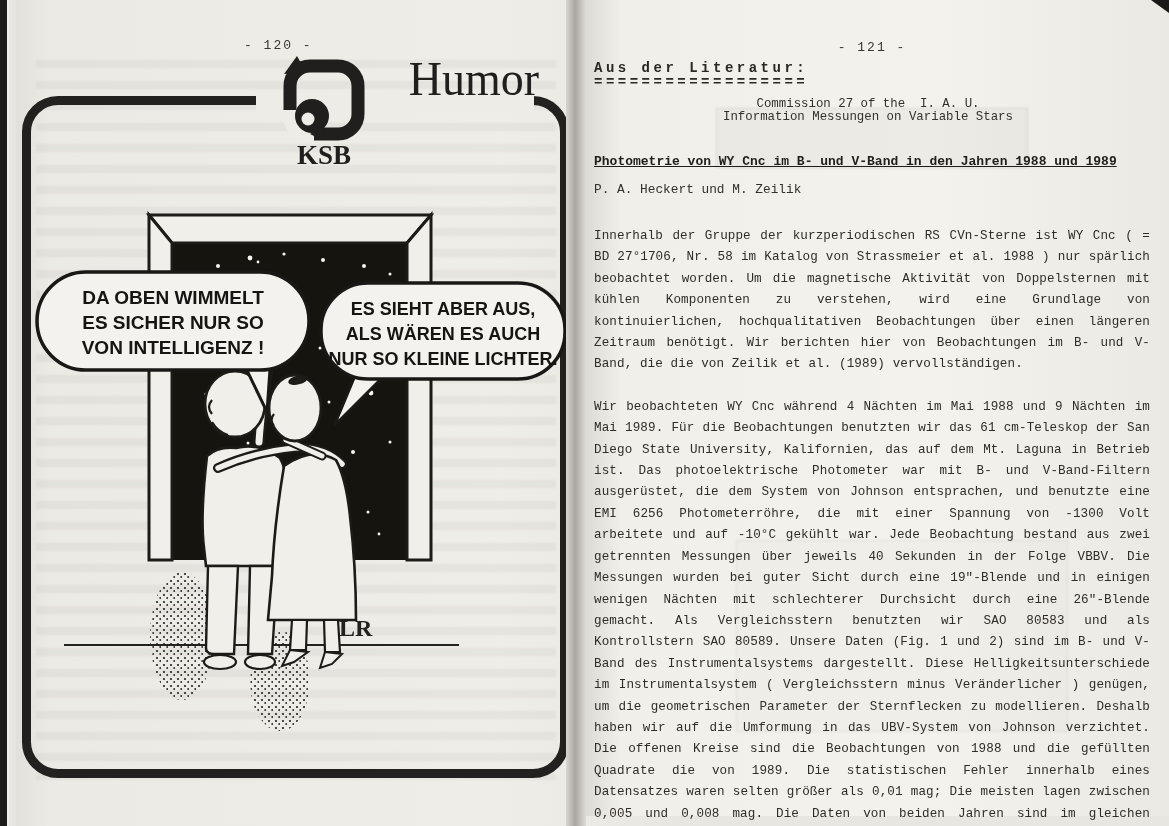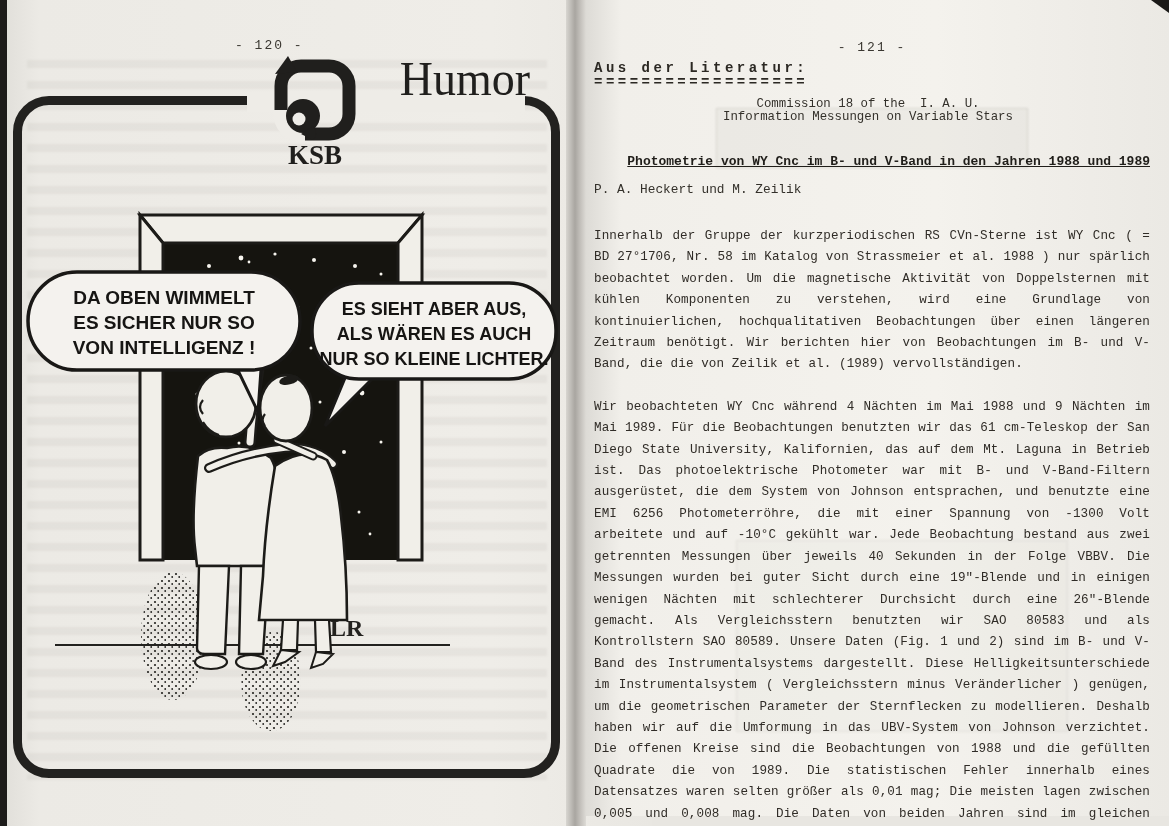--- a/index.html
+++ b/index.html
@@ -4,21 +4,21 @@
 <style>
   html,body{margin:0;padding:0;background:#777;}
   .stage{position:relative;width:1169px;height:826px;overflow:hidden;background:#e8e6e1;
          font-family:"Liberation Mono",monospace;color:#2f2b26;}
   
   .scan-edge-left{position:absolute;left:0;top:0;width:7px;height:826px;background:#1d1c1a;}
   .scan-edge-hl{position:absolute;left:7px;top:0;width:2px;height:826px;background:#f6f4ef;opacity:.7;}
   .corner-mark{position:absolute;right:0;top:0;width:0;height:0;
                border-top:13px solid #1a1917;border-left:18px solid transparent;}
   
-  .page-left{position:absolute;left:7px;top:0;width:645px;height:826px;
+  .page-left{position:absolute;left:16px;top:0;width:645px;height:826px;
              background:linear-gradient(90deg,#e2e0db,#eceae5 5%,#efede8 75%,#e9e7e2);}
   .page-right{position:absolute;left:586px;top:0;width:583px;height:816px;
               background:linear-gradient(90deg,#dddbd6,#f1efea 6%,#f4f2ed 60%,#ebe9e4);}
   .gutter{position:absolute;left:566px;top:0;width:20px;height:826px;
           background:linear-gradient(90deg,#d8d6d1,#a9a6a1 45%,#c6c3be 75%,#dddbd6);}
   
   .bleed-left{position:absolute;left:20px;top:60px;width:520px;height:720px;
               background:repeating-linear-gradient(180deg,rgba(105,98,88,.13) 0 8px,transparent 8px 21px);
               filter:blur(1.3px);opacity:.5;pointer-events:none;}
   .ghost-box{position:absolute;border:1px solid rgba(95,88,78,.14);background:rgba(125,115,100,.05);
@@ -34,21 +34,21 @@
   .logo-svg{position:absolute;left:256px;top:54px;}
   .cartoon-svg{position:absolute;left:6px;top:96px;}
   .bubble-text{font-family:"Liberation Sans",sans-serif;font-weight:700;fill:#161513;}
   
   .rp{position:absolute;}
   .pageno-right{left:8px;top:40px;width:556px;text-align:center;}
   .section-head{left:8px;top:60px;font-size:14px;font-weight:700;letter-spacing:3.5px;color:#2b2823;}
   .section-underline{left:8px;top:74px;font-size:14px;font-weight:700;letter-spacing:3.5px;color:#2b2823;}
   .source-block{left:8px;top:98px;width:548px;text-align:center;font-size:12.4px;line-height:12.8px;color:#33302a;}
   .source-block div{white-space:pre;}
-  .article-title{left:8px;top:154px;width:556px;text-align:right;font-size:13px;font-weight:700;
+  .article-title{left:8px;top:154px;width:556px;text-align:left;font-size:13px;font-weight:700;
                  text-decoration:underline;color:#201e1a;}
   .authors{left:8px;top:182px;width:556px;font-size:12.8px;color:#33302a;}
   .body-block{left:8px;top:226px;width:556px;}
   .body-block p{margin:0 0 21px 0;font-size:12.6px;line-height:21.4px;text-align:justify;
                 letter-spacing:.1px;color:#302c27;}
 </style>
 </head>
 <body>
 
 <div class="stage">
@@ -198,21 +198,21 @@
   <div class="page-right">
     <div class="ghost-box" style="left:130px;top:108px;width:310px;height:58px;"></div>
     <div class="ghost-box" style="left:150px;top:540px;width:330px;height:190px;opacity:.6;"></div>
 
     <div class="rp pageno pageno-right">- 121 -</div>
 
     <div class="rp section-head">Aus der Literatur:</div>
     <div class="rp section-underline">==================</div>
 
     <div class="rp source-block">
-      <div>Commission 18 of the  I. A. U.</div>
+      <div>Commission 27 of the  I. A. U.</div>
       <div>Information Messungen on Variable Stars</div>
     </div>
 
     <div class="rp article-title">Photometrie von WY Cnc im B- und V-Band in den Jahren 1988 und 1989</div>
     <div class="rp authors">P. A. Heckert und M. Zeilik</div>
 
     <div class="rp body-block">
       <p>Innerhalb der Gruppe der kurzperiodischen RS CVn-Sterne ist WY Cnc ( = BD 27°1706, Nr. 58 im Katalog von Strassmeier et al. 1988 ) nur spärlich beobachtet worden. Um die magnetische Aktivität von Doppelsternen mit kühlen Komponenten zu verstehen, wird eine Grundlage von kontinuierlichen, hochqualitativen Beobachtungen über einen längeren Zeitraum benötigt. Wir berichten hier von Beobachtungen im B- und V-Band, die die von Zeilik et al. (1989) vervollständigen.</p>
       <p>Wir beobachteten WY Cnc während 4 Nächten im Mai 1988 und 9 Nächten im Mai 1989. Für die Beobachtungen benutzten wir das 61 cm-Teleskop der San Diego State University, Kalifornien, das auf dem Mt. Laguna in Betrieb ist. Das photoelektrische Photometer war mit B- und V-Band-Filtern ausgerüstet, die dem System von Johnson entsprachen, und benutzte eine EMI 6256 Photometerröhre, die mit einer Spannung von -1300 Volt arbeitete und auf -10°C gekühlt war. Jede Beobachtung bestand aus zwei getrennten Messungen über jeweils 40 Sekunden in der Folge VBBV. Die Messungen wurden bei guter Sicht durch eine 19"-Blende und in einigen wenigen Nächten mit schlechterer Durchsicht durch eine 26"-Blende gemacht. Als Vergleichsstern benutzten wir SAO 80583 und als Kontrollstern SAO 80589. Unsere Daten (Fig. 1 und 2) sind im B- und V-Band des Instrumentalsystems dargestellt. Diese Helligkeitsunterschiede im Instrumentalsystem ( Vergleichsstern minus Veränderlicher ) genügen, um die geometrischen Parameter der Sternflecken zu modellieren. Deshalb haben wir auf die Umformung in das UBV-System von Johnson verzichtet. Die offenen Kreise sind die Beobachtungen von 1988 und die gefüllten Quadrate die von 1989. Die statistischen Fehler innerhalb eines Datensatzes waren selten größer als 0,01 mag; Die meisten lagen zwischen 0,005 und 0,008 mag. Die Daten von beiden Jahren sind im gleichen Maßstab gezeichnet, so daß die Veränderungen der überlagerten Welle sofort ersichtlich sind. Die überlagerte Welle ist zwischen 1988 und 1989 offensichtlich zu zunehmender Länge gewandert.</p>
 

